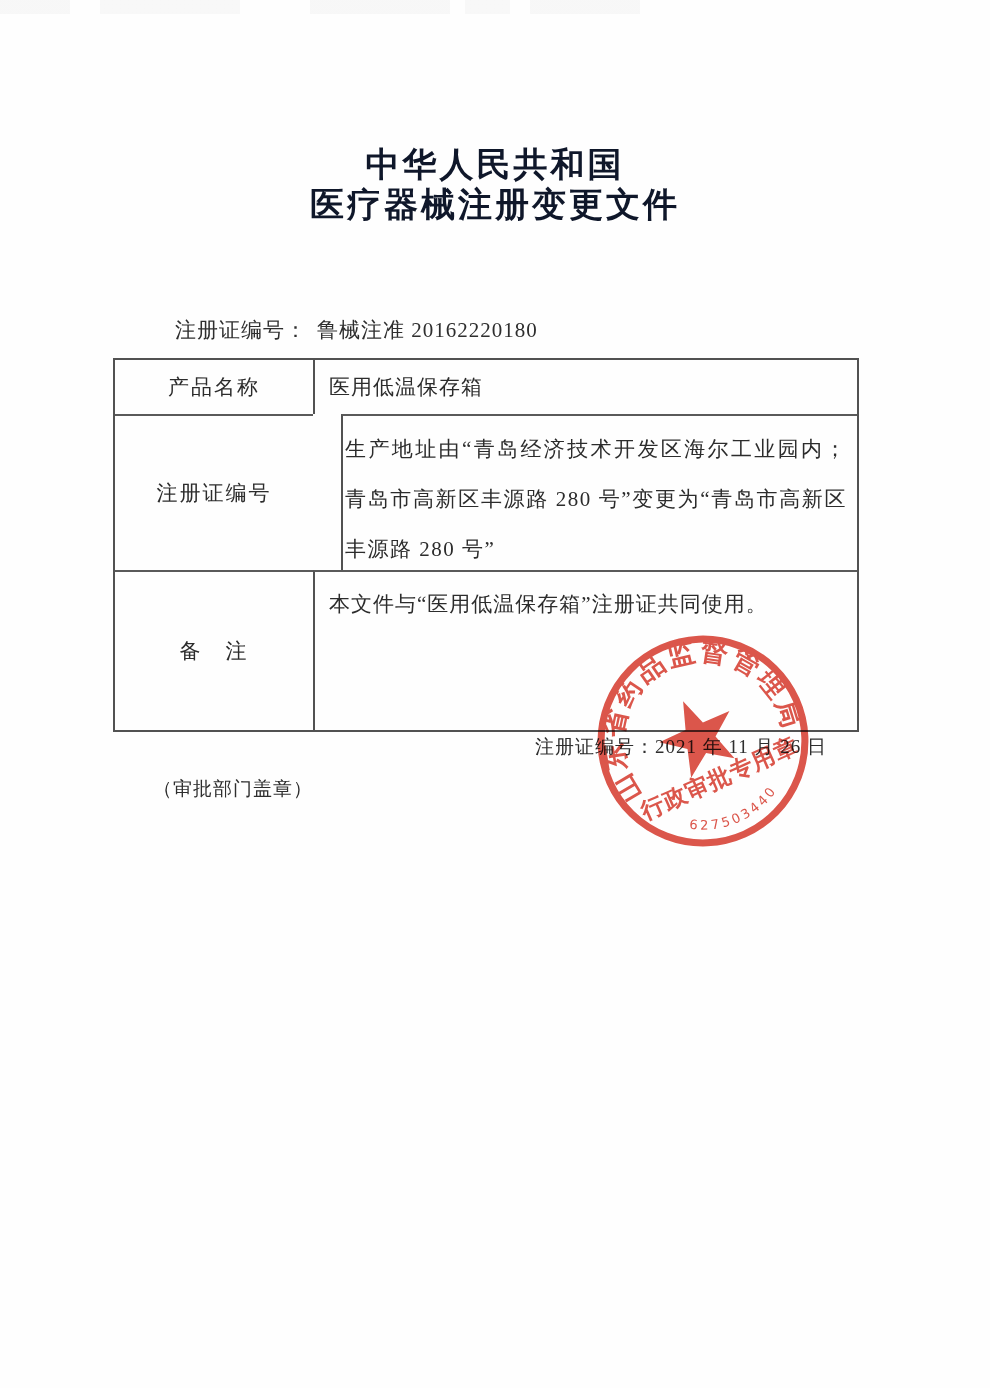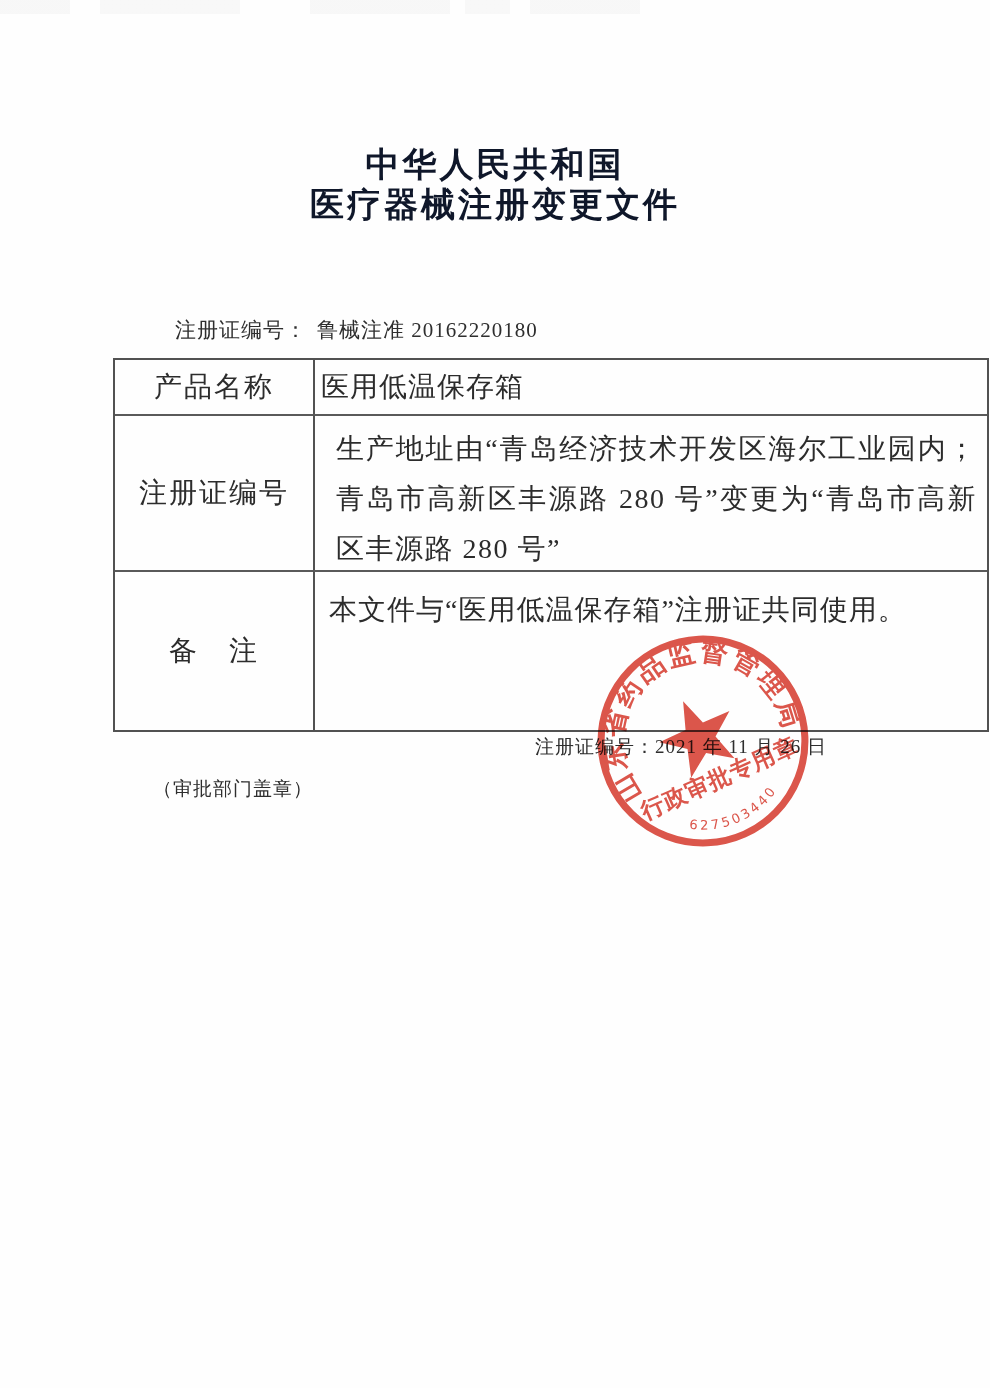--- a/index.html
+++ b/index.html
@@ -13,35 +13,35 @@
   }
   .scan-artifacts{position:absolute;top:0;left:0;width:100%;height:14px;
     background:linear-gradient(90deg,#f2f2f2 0 70px,#fefefe 70px 100px,#f3f3f3 100px 240px,#fefefe 240px 310px,#f2f2f2 310px 450px,#fefefe 450px 465px,#f3f3f3 465px 510px,#fefefe 510px 530px,#f2f2f2 530px 640px,#fefefe 640px);
     opacity:.55;}
   .title-block{position:absolute;top:148px;left:0;width:100%;text-align:center;}
   .title-line{font-size:34px;font-weight:600;letter-spacing:3px;line-height:1.0;color:#0f172a;}
   .title-line.second{margin-top:6px;}
   .reg-line{position:absolute;top:316px;left:175px;font-size:21px;letter-spacing:1px;color:#2e2e2e;white-space:nowrap;}
   .reg-line .reg-value{margin-left:10px;margin-top:39px;}
   .doc-table{
-    position:absolute;top:358px;left:113px;width:876px;
+    position:absolute;top:358px;left:113px;width:746px;
     display:grid;
     grid-template-columns:198px 1fr;
     grid-template-rows:54px 156px 160px;
     border:2px solid #525252;
     box-sizing:border-box;
-    font-size:28px;
+    font-size:21px;
     color:#2c2c2c;
   }
   .cell{box-sizing:border-box;}
   .cell.value{border-left:2px solid #525252;}
   .cell.rb{border-top:2px solid #5a5a5a;}
   .label-cell{display:flex;align-items:center;justify-content:center;letter-spacing:2px;}
-  .value-cell-1{display:flex;align-items:center;padding:0 6px;letter-spacing:1px;}
-  .value-cell-2{padding:8px 10px 0 21px;line-height:50px;letter-spacing:1.5px;text-align:justify;}
+  .value-cell-1{display:flex;align-items:center;padding:0 14px;letter-spacing:1px;}
+  .value-cell-2{padding:8px 10px 0 2px;line-height:50px;letter-spacing:1.5px;text-align:justify;margin-left:28px;}
   .value-cell-3{padding:16px 30px 0 14px;line-height:1.6;letter-spacing:1px;}
   .footer-line{position:absolute;font-size:19px;letter-spacing:1px;color:#2e2e2e;white-space:nowrap;}
   .dept-line{top:734px;left:168px;}
   .date-line{top:734px;left:535px;}
   .seal-note{top:776px;left:153px;text-align:center;}
   .stamp{
     position:absolute;left:592px;top:630px;width:222px;height:222px;
     transform:rotate(-24deg);
     mix-blend-mode:multiply;
     opacity:.92;

